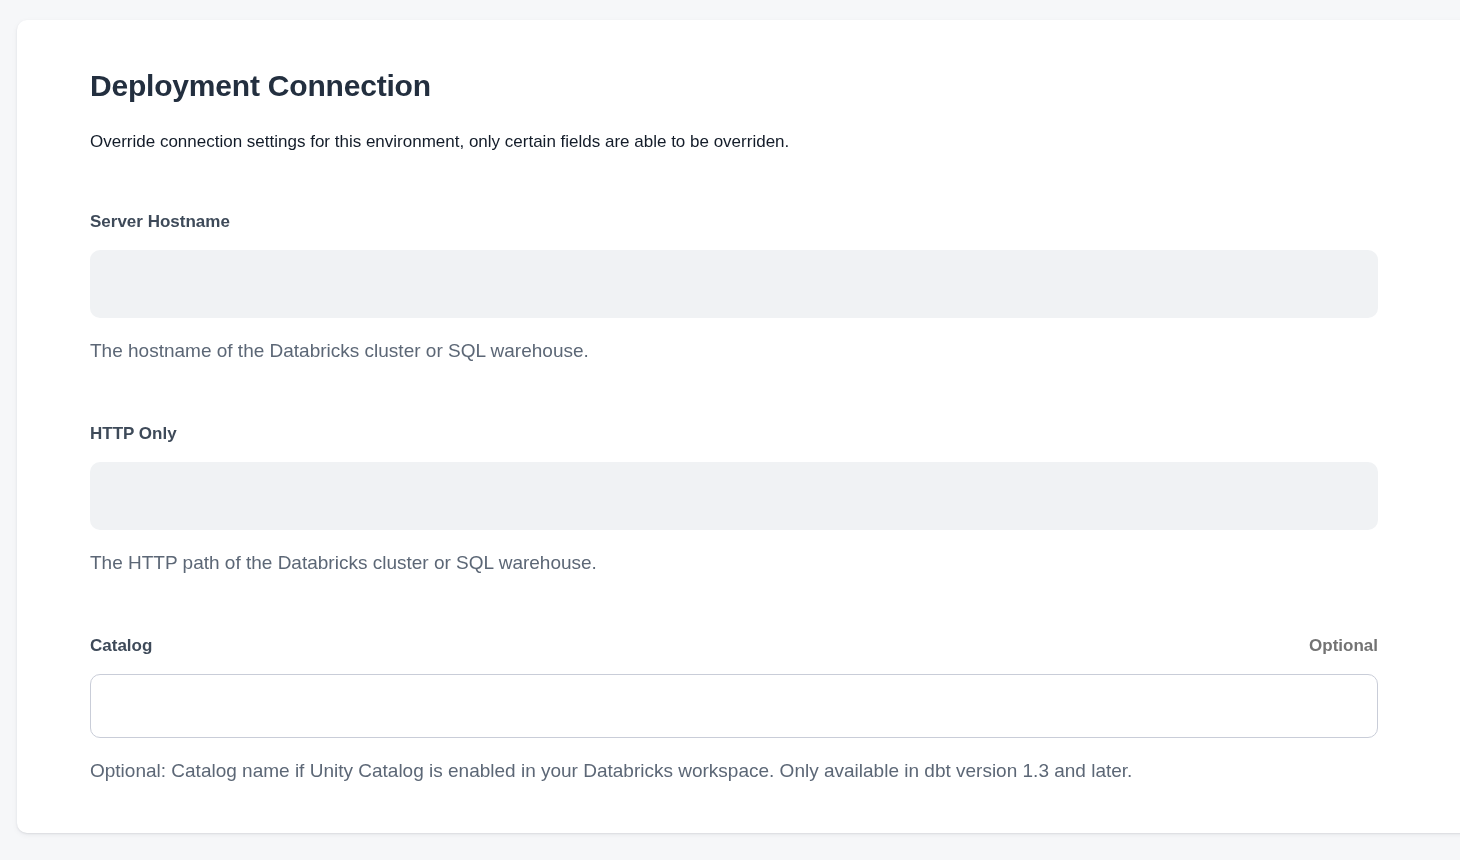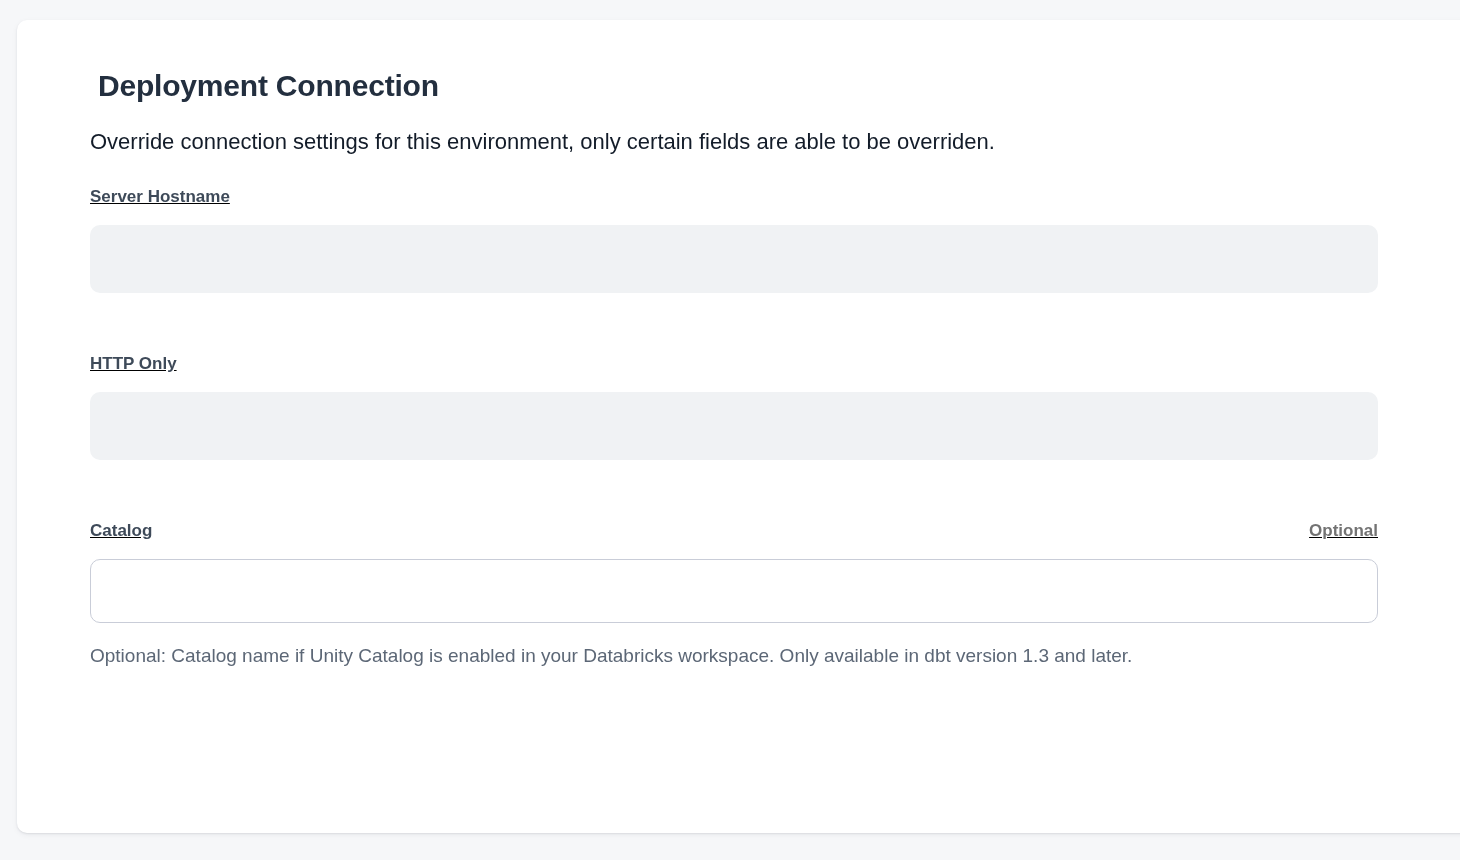--- a/index.html
+++ b/index.html
@@ -21,42 +21,41 @@
     background: #ffffff;
     border-radius: 10px;
     box-shadow: 0 1px 2px rgba(30, 41, 59, 0.10), 0 2px 6px rgba(30, 41, 59, 0.05);
   }
   .card-inner {
     padding: 48px 0 0 73px;
     width: 1361px; 
   }
   .content { width: 1288px; }
   h1.page-title {
-    margin: 0 0 26px 8px;
+    margin: 0 0 26px 0;
     font-size: 30px;
     line-height: 36px;
     font-weight: 700;
     letter-spacing: -0.2px;
     color: #232f3f;
   }
   p.page-subtitle {
-    margin: 0 0 32px 0;
-    font-size: 22px;
+    margin: 0 0 57px 0;
+    font-size: 17px;
     line-height: 24px;
     font-weight: 400;
     color: #131c29;
   }
   .field { margin-bottom: 60px; }
   .field:last-child { margin-bottom: 5px; }
   .field-head {
     display: flex;
     justify-content: space-between;
     align-items: flex-start;
     margin-bottom: 18px;
-    text-decoration: underline;
   }
   .field-label {
     font-size: 17px;
     line-height: 21px;
     font-weight: 700;
     color: #3e4a59;
   }
   .optional-tag {
     font-size: 17px;
     line-height: 21px;
@@ -101,27 +100,29 @@
 
       <h1 class="page-title">Deployment Connection</h1>
 
       <p class="page-subtitle">Override connection settings for this environment, only certain fields are able to be overriden.</p>
 
       <div class="field">
         <div class="field-head">
           <span class="field-label">Server Hostname</span>
         </div>
         <input type="text" class="text-input disabled-input" disabled="" value="" style="">
+        <div class="help-text">The hostname of the Databricks cluster or SQL warehouse.</div>
       </div>
 
       <div class="field">
         <div class="field-head">
           <span class="field-label">HTTP Only</span>
         </div>
         <input type="text" class="text-input disabled-input" disabled="" value="" style="">
+        <div class="help-text">The HTTP path of the Databricks cluster or SQL warehouse.</div>
       </div>
 
       <div class="field">
         <div class="field-head">
           <span class="field-label">Catalog</span>
           <span class="optional-tag">Optional</span>
         </div>
         <input type="text" class="text-input enabled-input" value="" style="">
         <div class="help-text">Optional: Catalog name if Unity Catalog is enabled in your Databricks workspace. Only available in dbt version 1.3 and later.</div>
       </div>

